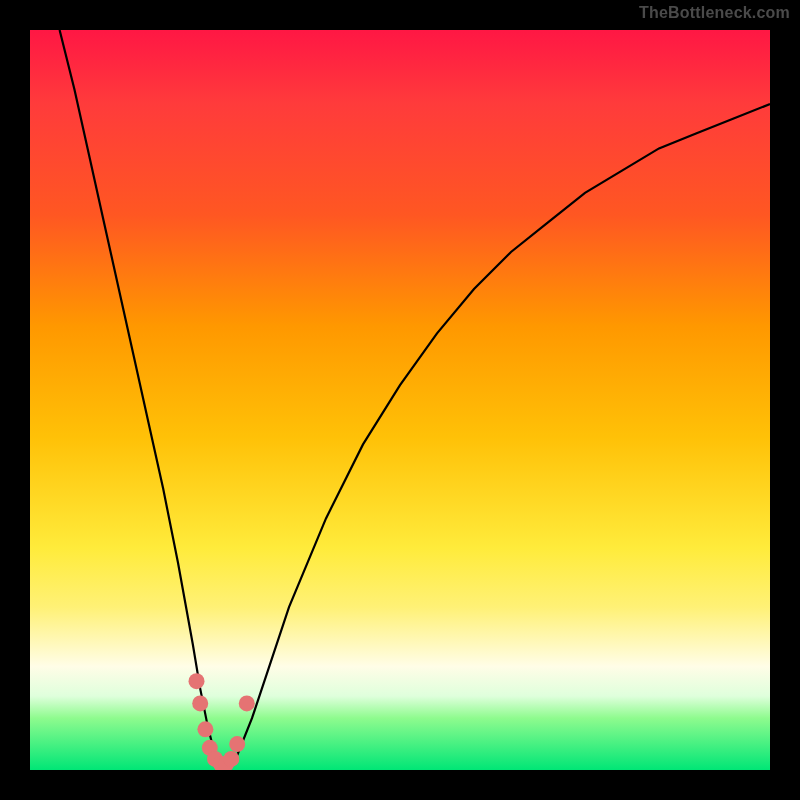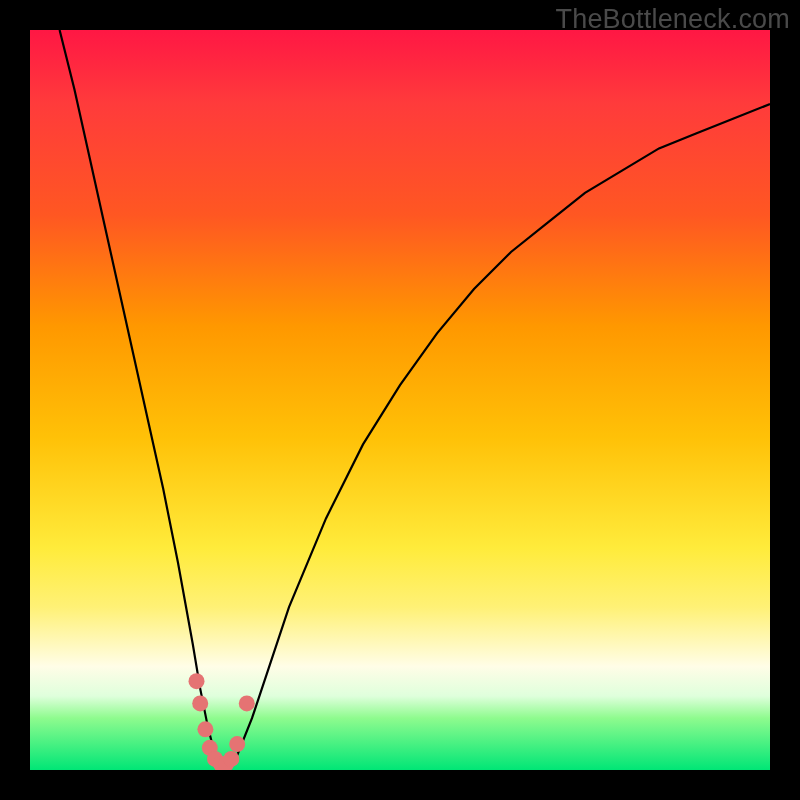--- a/index.html
+++ b/index.html
@@ -36,22 +36,22 @@
     left: 0; top: 0;
     width: 100%;
     height: 100%;
     pointer-events: none;
   }
   .watermark {
     position: absolute;
     top: 4px;
     right: 10px;
     color: #4a4a4a;
-    font-size: 27px;
-    font-weight: 400;
+    font-size: 16px;
+    font-weight: 700;
     letter-spacing: 0.2px;
   }
 </style>
 </head>
 <body>
 
 <div class="watermark">TheBottleneck.com</div>
 
 <div class="plot-area">
   <svg class="curve-layer" viewBox="0 0 740 740" preserveAspectRatio="none">

